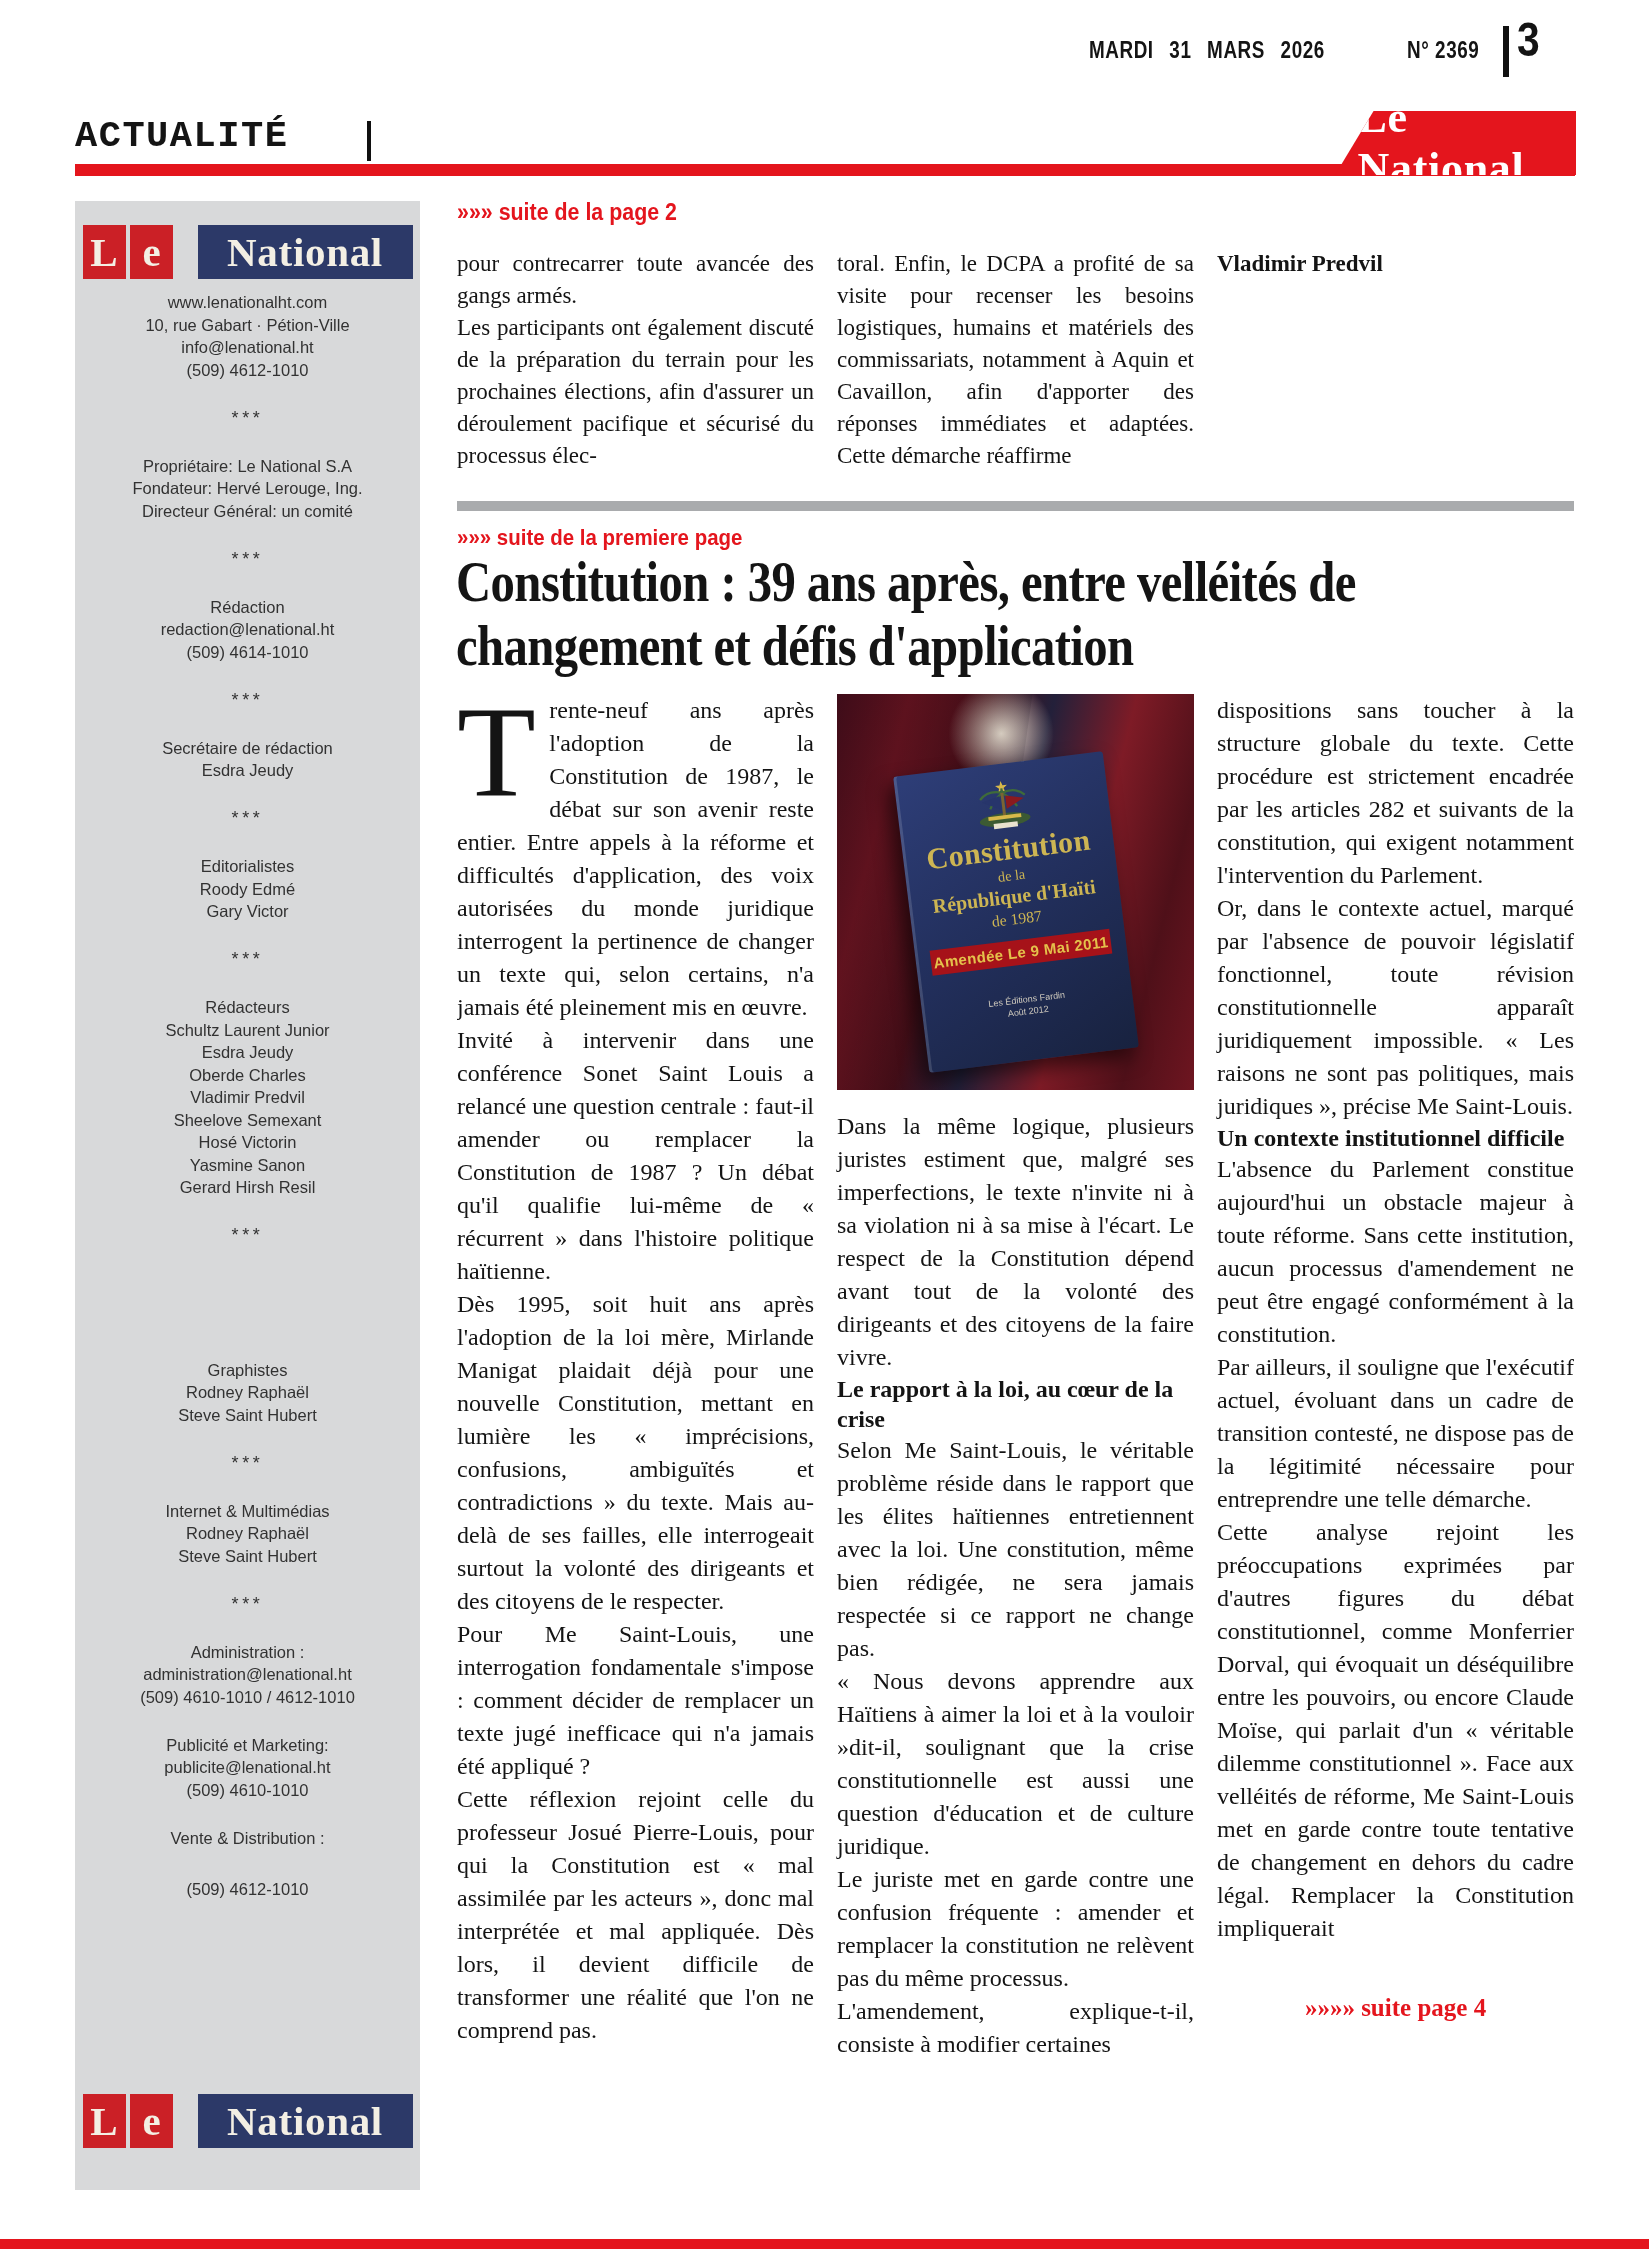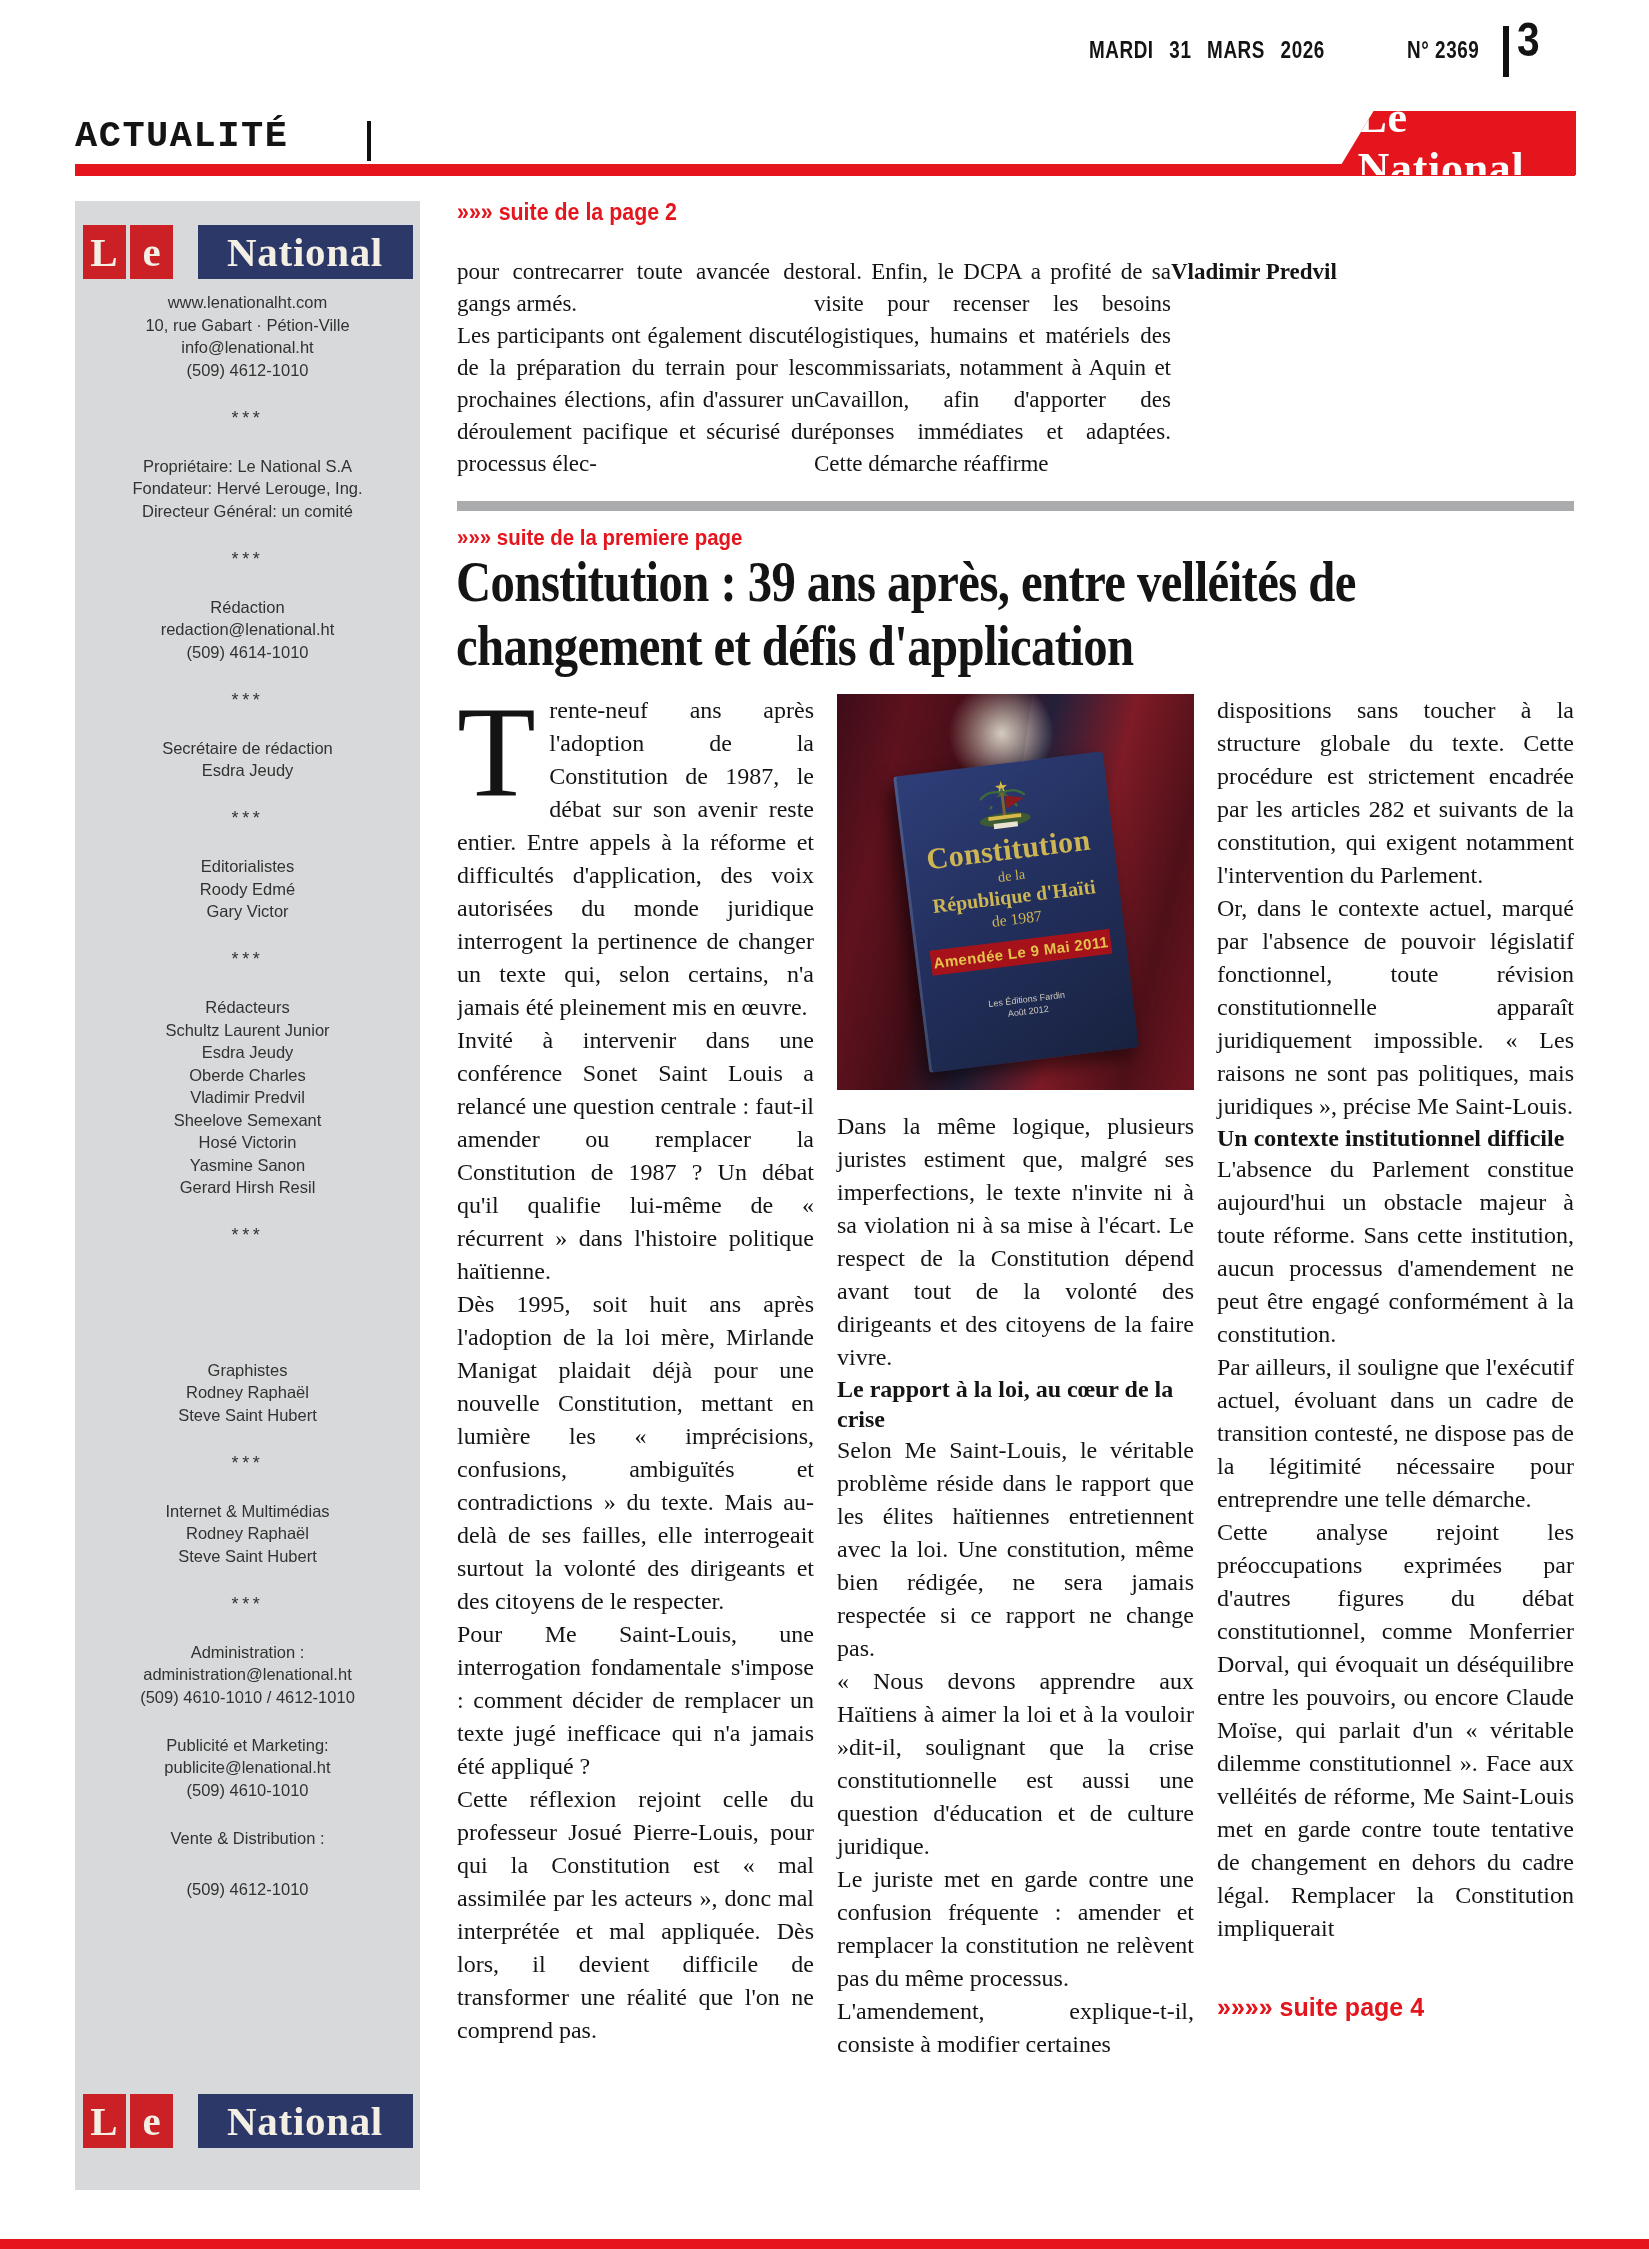--- a/index.html
+++ b/index.html
@@ -55,41 +55,41 @@
   .lg-bottom{position:absolute;bottom:42px;left:50%;transform:translateX(-50%);}
 
   
   .kicker{position:absolute;color:var(--red);font-family:"Liberation Sans",sans-serif;
           font-weight:bold;transform:scaleX(.93);transform-origin:0 0;white-space:nowrap;}
   #kicker1{left:457px;top:199px;font-size:23px;}
   #kicker2{left:457px;top:525px;font-size:22px;}
   #divider{position:absolute;left:457px;top:501px;width:1117px;height:9.7px;background:var(--gray2);}
 
   
-  #top-cols{position:absolute;left:457px;top:256px;width:1117px;display:flex;}
+  #top-cols{position:absolute;left:457px;top:248px;width:1117px;display:flex;gap:23px;}
   .tcol{width:357px;font-size:23px;line-height:32px;text-align:justify;}
   .tcol p{margin:0;}
   .byline{font-weight:bold;margin-top:36px;text-align:left;}
 
   
   #headline{position:absolute;left:456px;top:550px;}
   #headline .hl{display:block;font-family:"Liberation Serif",serif;font-weight:bold;
       font-size:58px;line-height:64px;transform:scaleX(.84);transform-origin:0 0;
       white-space:nowrap;letter-spacing:-0.7px;}
 
   
   #main-cols{position:absolute;left:457px;top:694px;width:1117px;height:1539px;
              display:flex;gap:23px;overflow:hidden;}
   .mcol{width:357px;font-size:24px;line-height:33px;text-align:justify;
         font-family:"Liberation Serif","DejaVu Sans",serif;}
   .mcol p{margin:0;}
   .sub{font-weight:bold;text-align:left;line-height:30px;margin:18px 0 10.5px;}
   .dropcap{float:left;font-size:129px;line-height:103px;padding:6px 13.5px 0 0;}
-  .suite4{margin-top:46px;text-align:left;color:var(--red);
-          font-family:Liberation Sans, sans-serif;font-weight:bold;font-size:25px;}
+  .suite4{margin-top:46px;text-align:center;color:var(--red);
+          font-family:Liberation Serif, serif;font-weight:bold;font-size:25px;}
 
   
   .photo{position:relative;width:357px;height:396px;margin-bottom:19.5px;overflow:hidden;
     background:
       radial-gradient(circle at 46% 10%, rgba(255,246,228,.95) 0%, rgba(255,246,228,0) 13%),
       linear-gradient(104deg,#611320 0%,#7e1824 16%,#4a0f18 34%,#23203a 48%,#7e1b26 66%,#4f1019 84%,#6e1520 100%);}
   .photo .fold{position:absolute;left:-37px;top:-30px;width:202px;height:480px;
       background:linear-gradient(100deg,rgba(0,0,12,.38),rgba(0,0,12,0));transform:rotate(8deg);}
   .book{position:absolute;left:50%;top:55%;width:211px;height:298px;
       transform:translate(-50%,-50%) rotate(-7deg);

